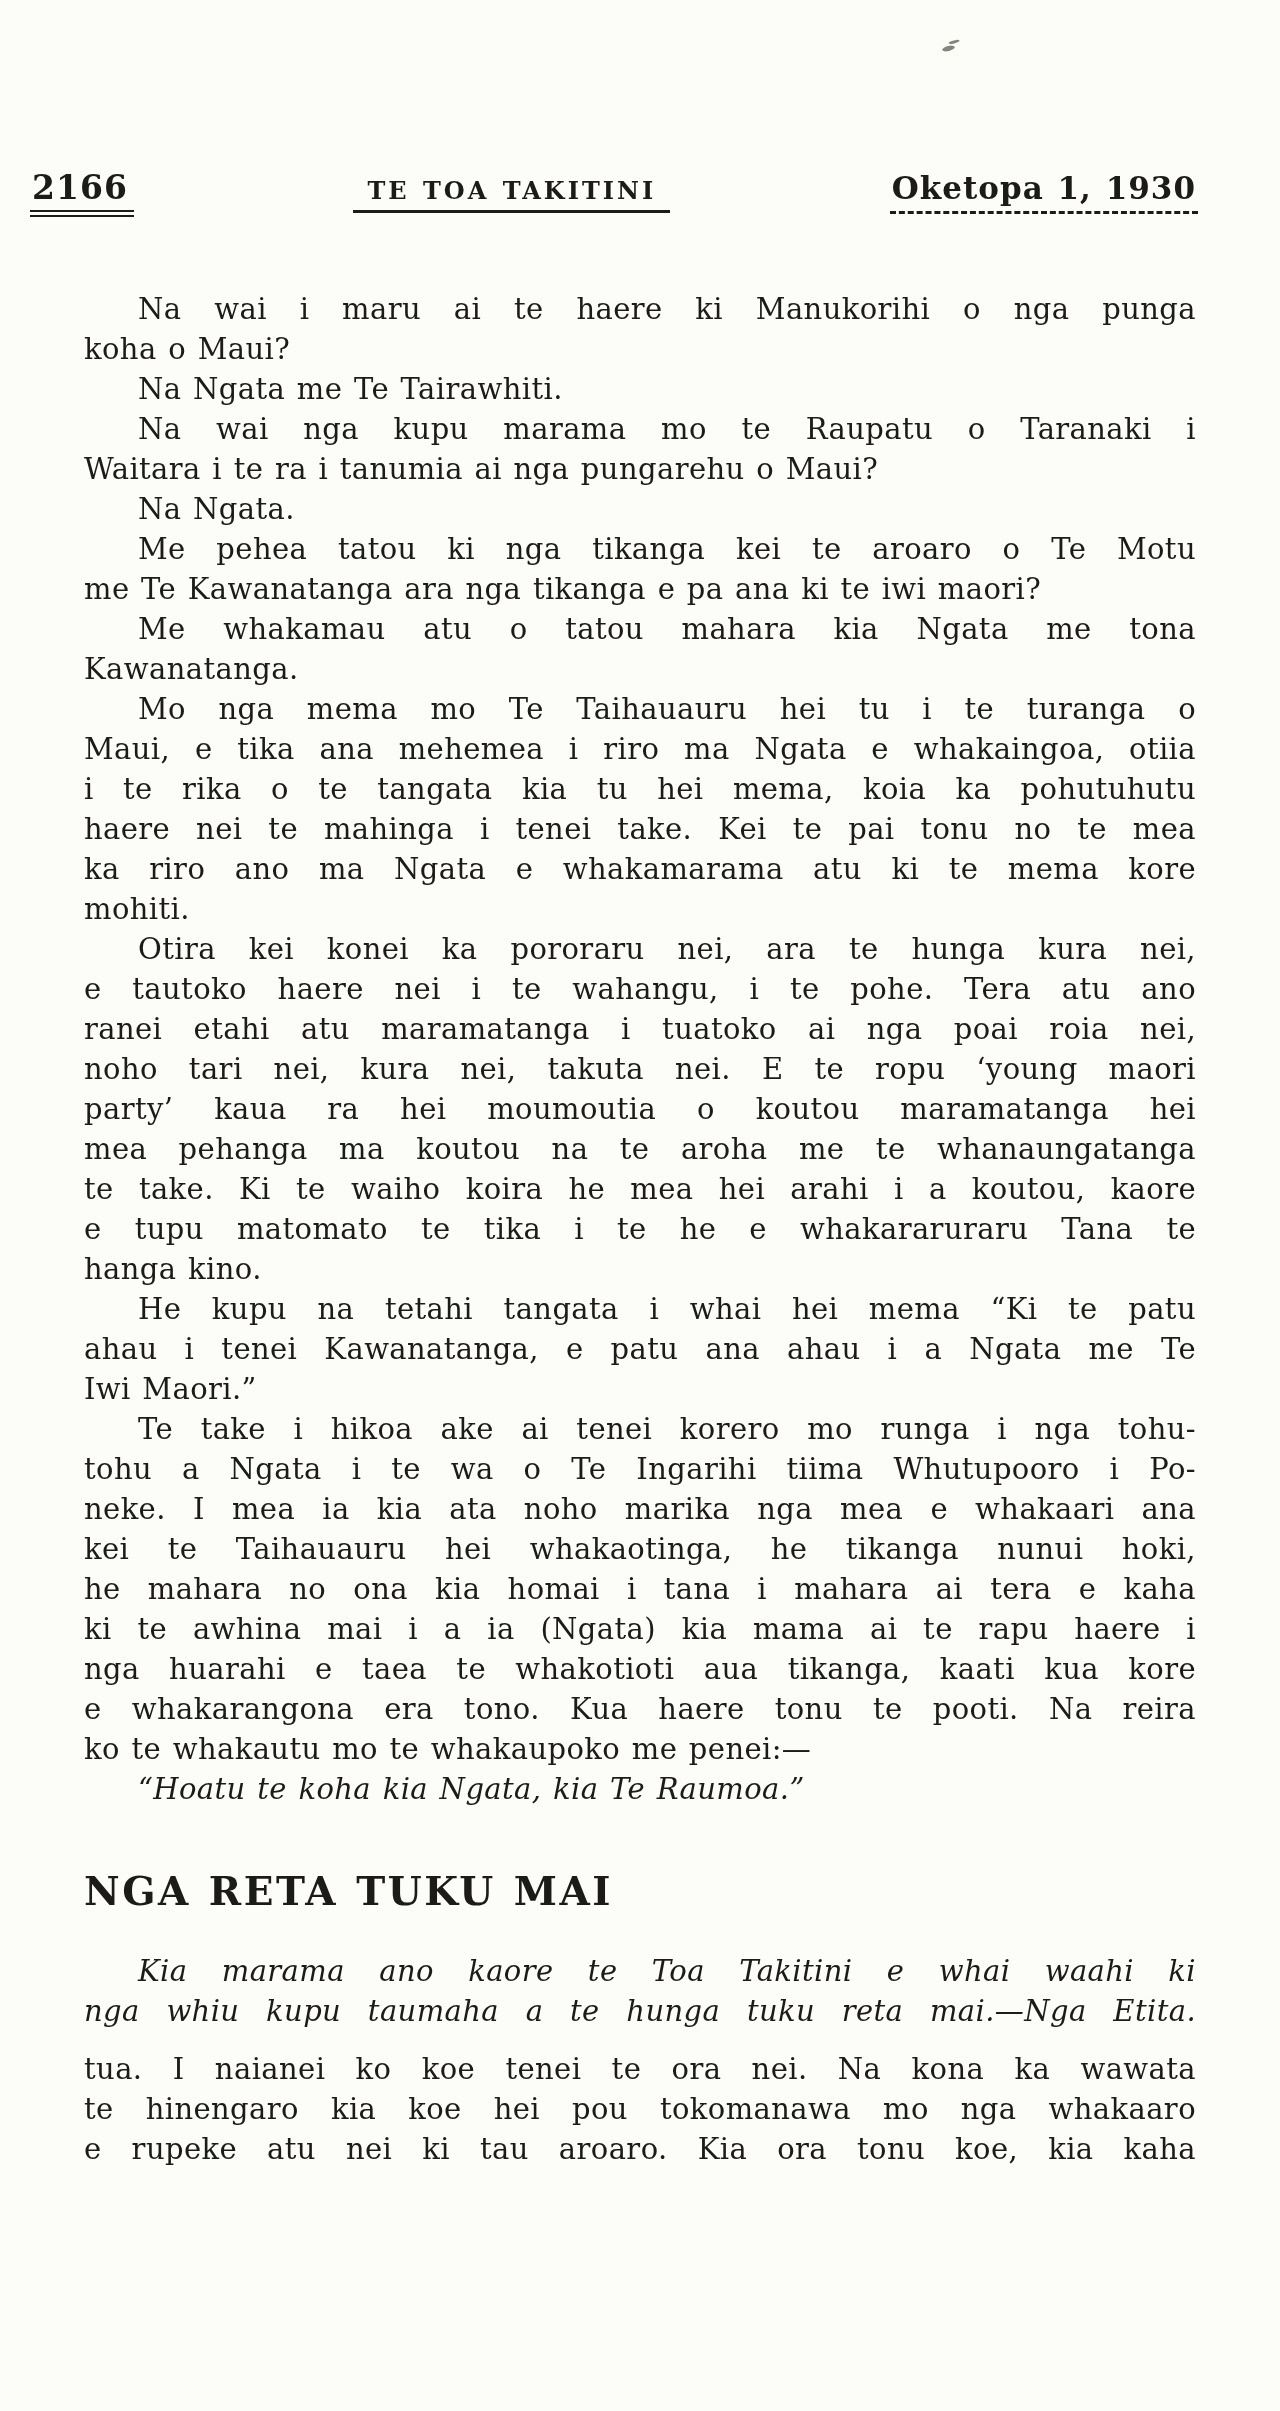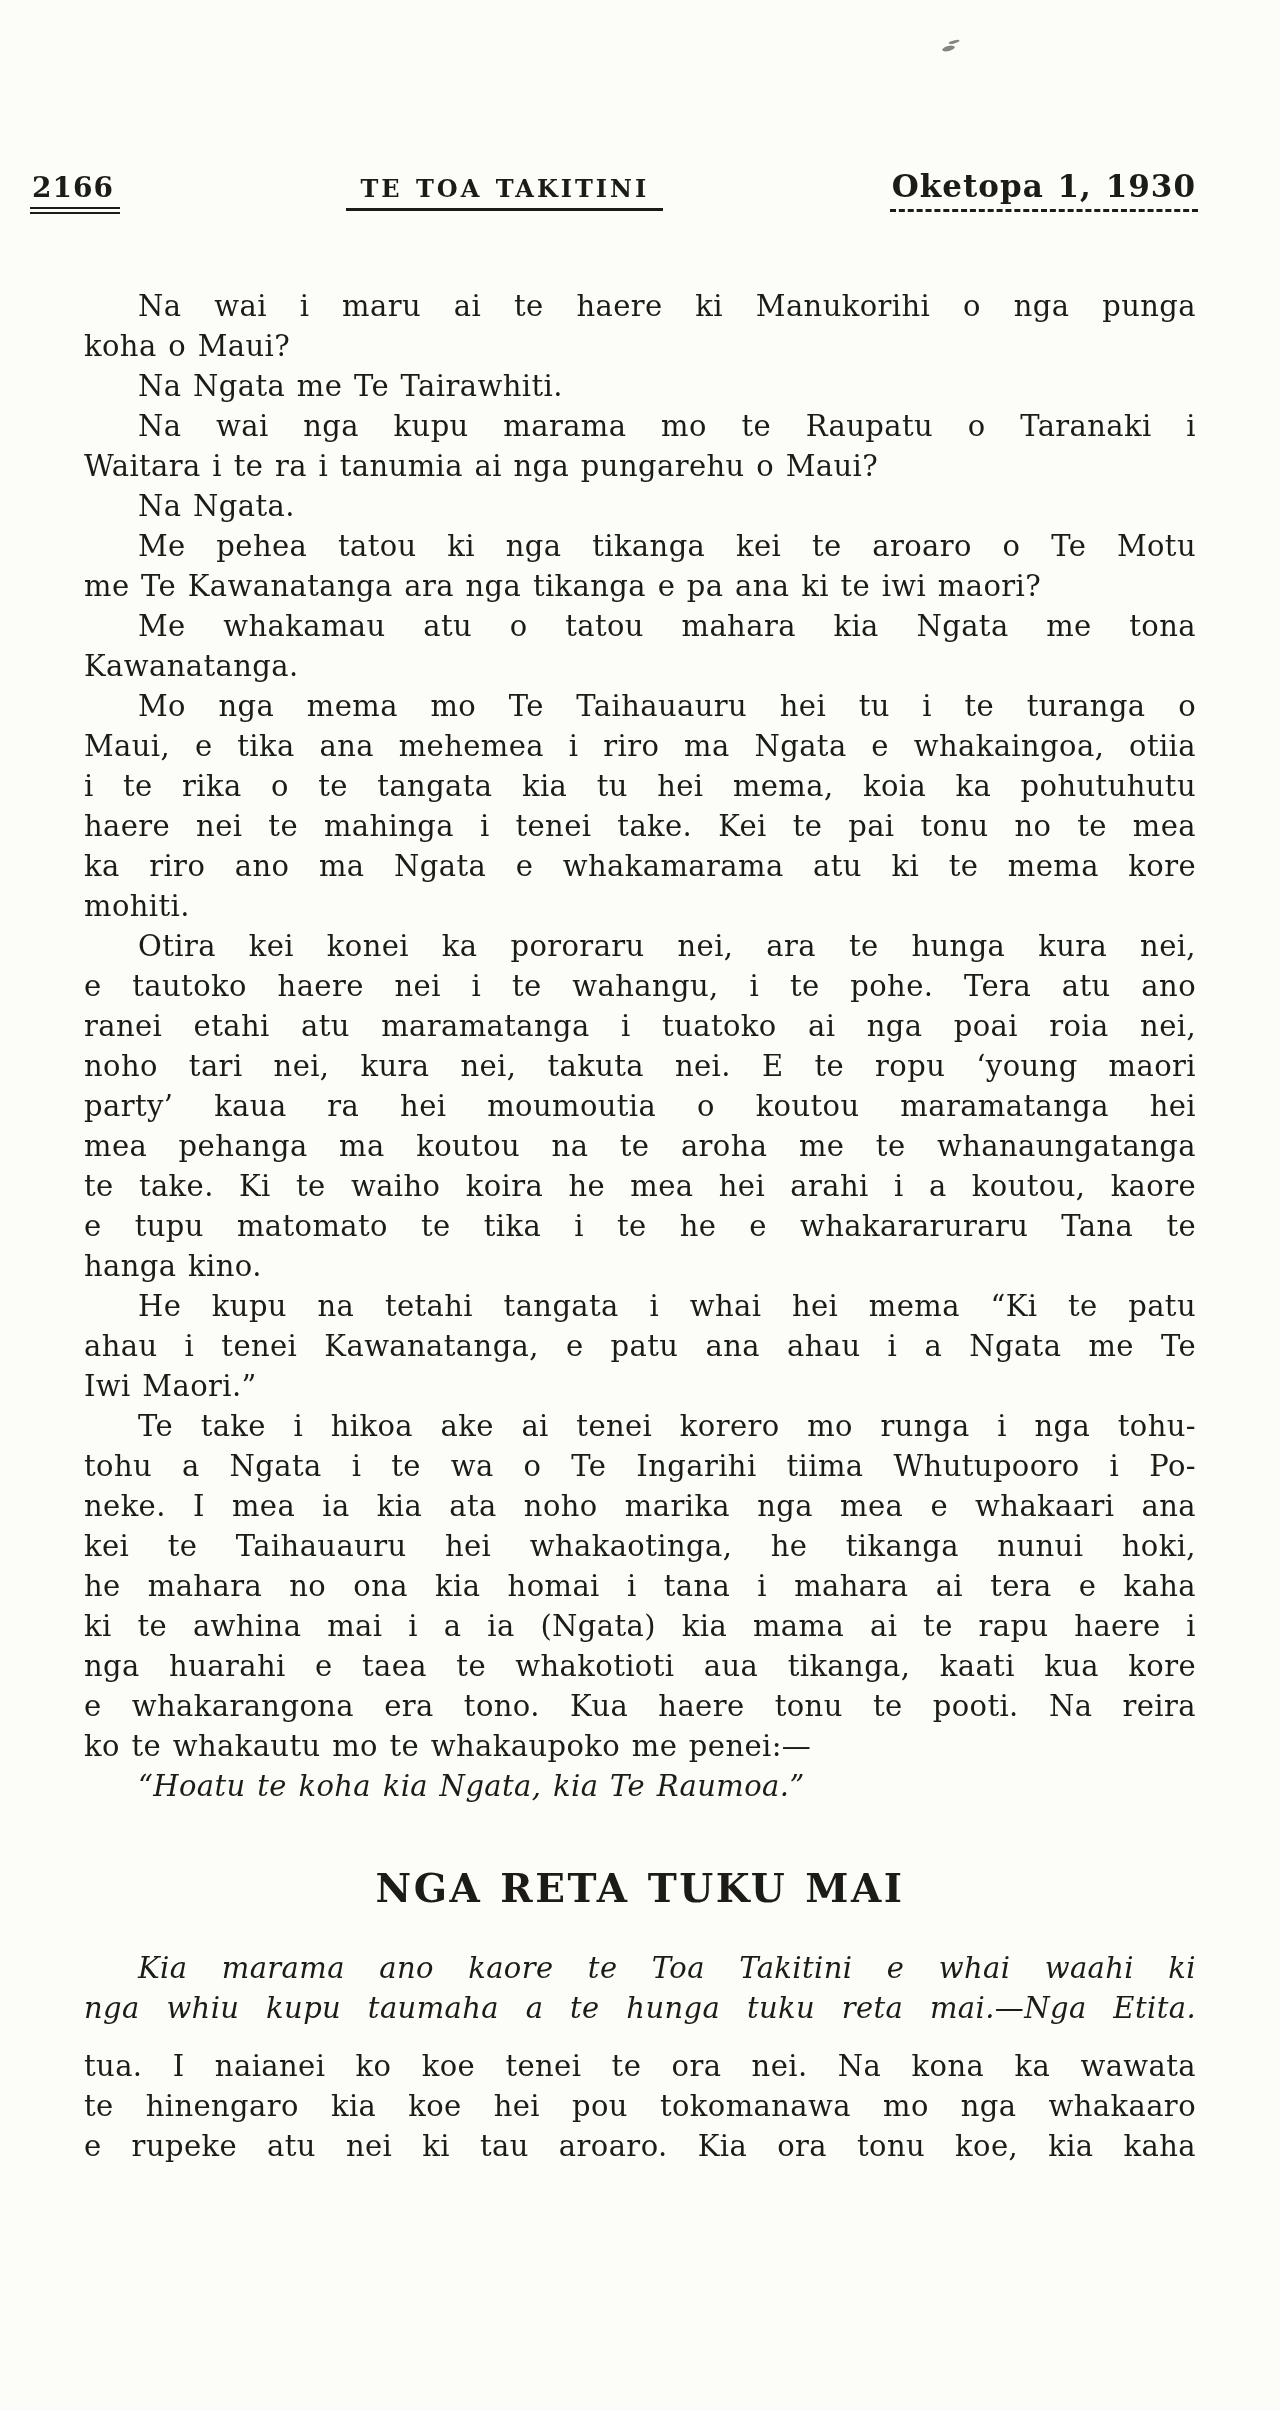--- a/index.html
+++ b/index.html
@@ -45,21 +45,21 @@
   .page-header {
     display: flex;
     justify-content: space-between;
     align-items: baseline;
     margin: 0 -2px 72px -54px;
     font-weight: bold;
     white-space: nowrap;
   }
 
   .page-number {
-    font-size: 28px;
+    font-size: 33px;
     letter-spacing: 1px;
     padding: 0 6px 3px 2px;
     border-bottom: 7px double var(--ink);
   }
 
   .journal-title {
     font-size: 24px;
     letter-spacing: 3px;
     padding: 0 14px 5px 14px;
     border-bottom: 3px solid var(--ink);
@@ -83,21 +83,20 @@
 
   .line { display: block; text-align: left; }
   .line.first { text-indent: 54px; }
   .line.j {
     text-align: justify;
     text-align-last: justify;
   }
 
   
   .letters-heading {
-    text-align: center;
     font-size: 39px;
     font-weight: bold;
     letter-spacing: 2.5px;
     line-height: 48px;
     margin: 58px 0 36px 0;
   }
 
   .letters .para { margin-bottom: 18px; }
 </style>
 </head>

